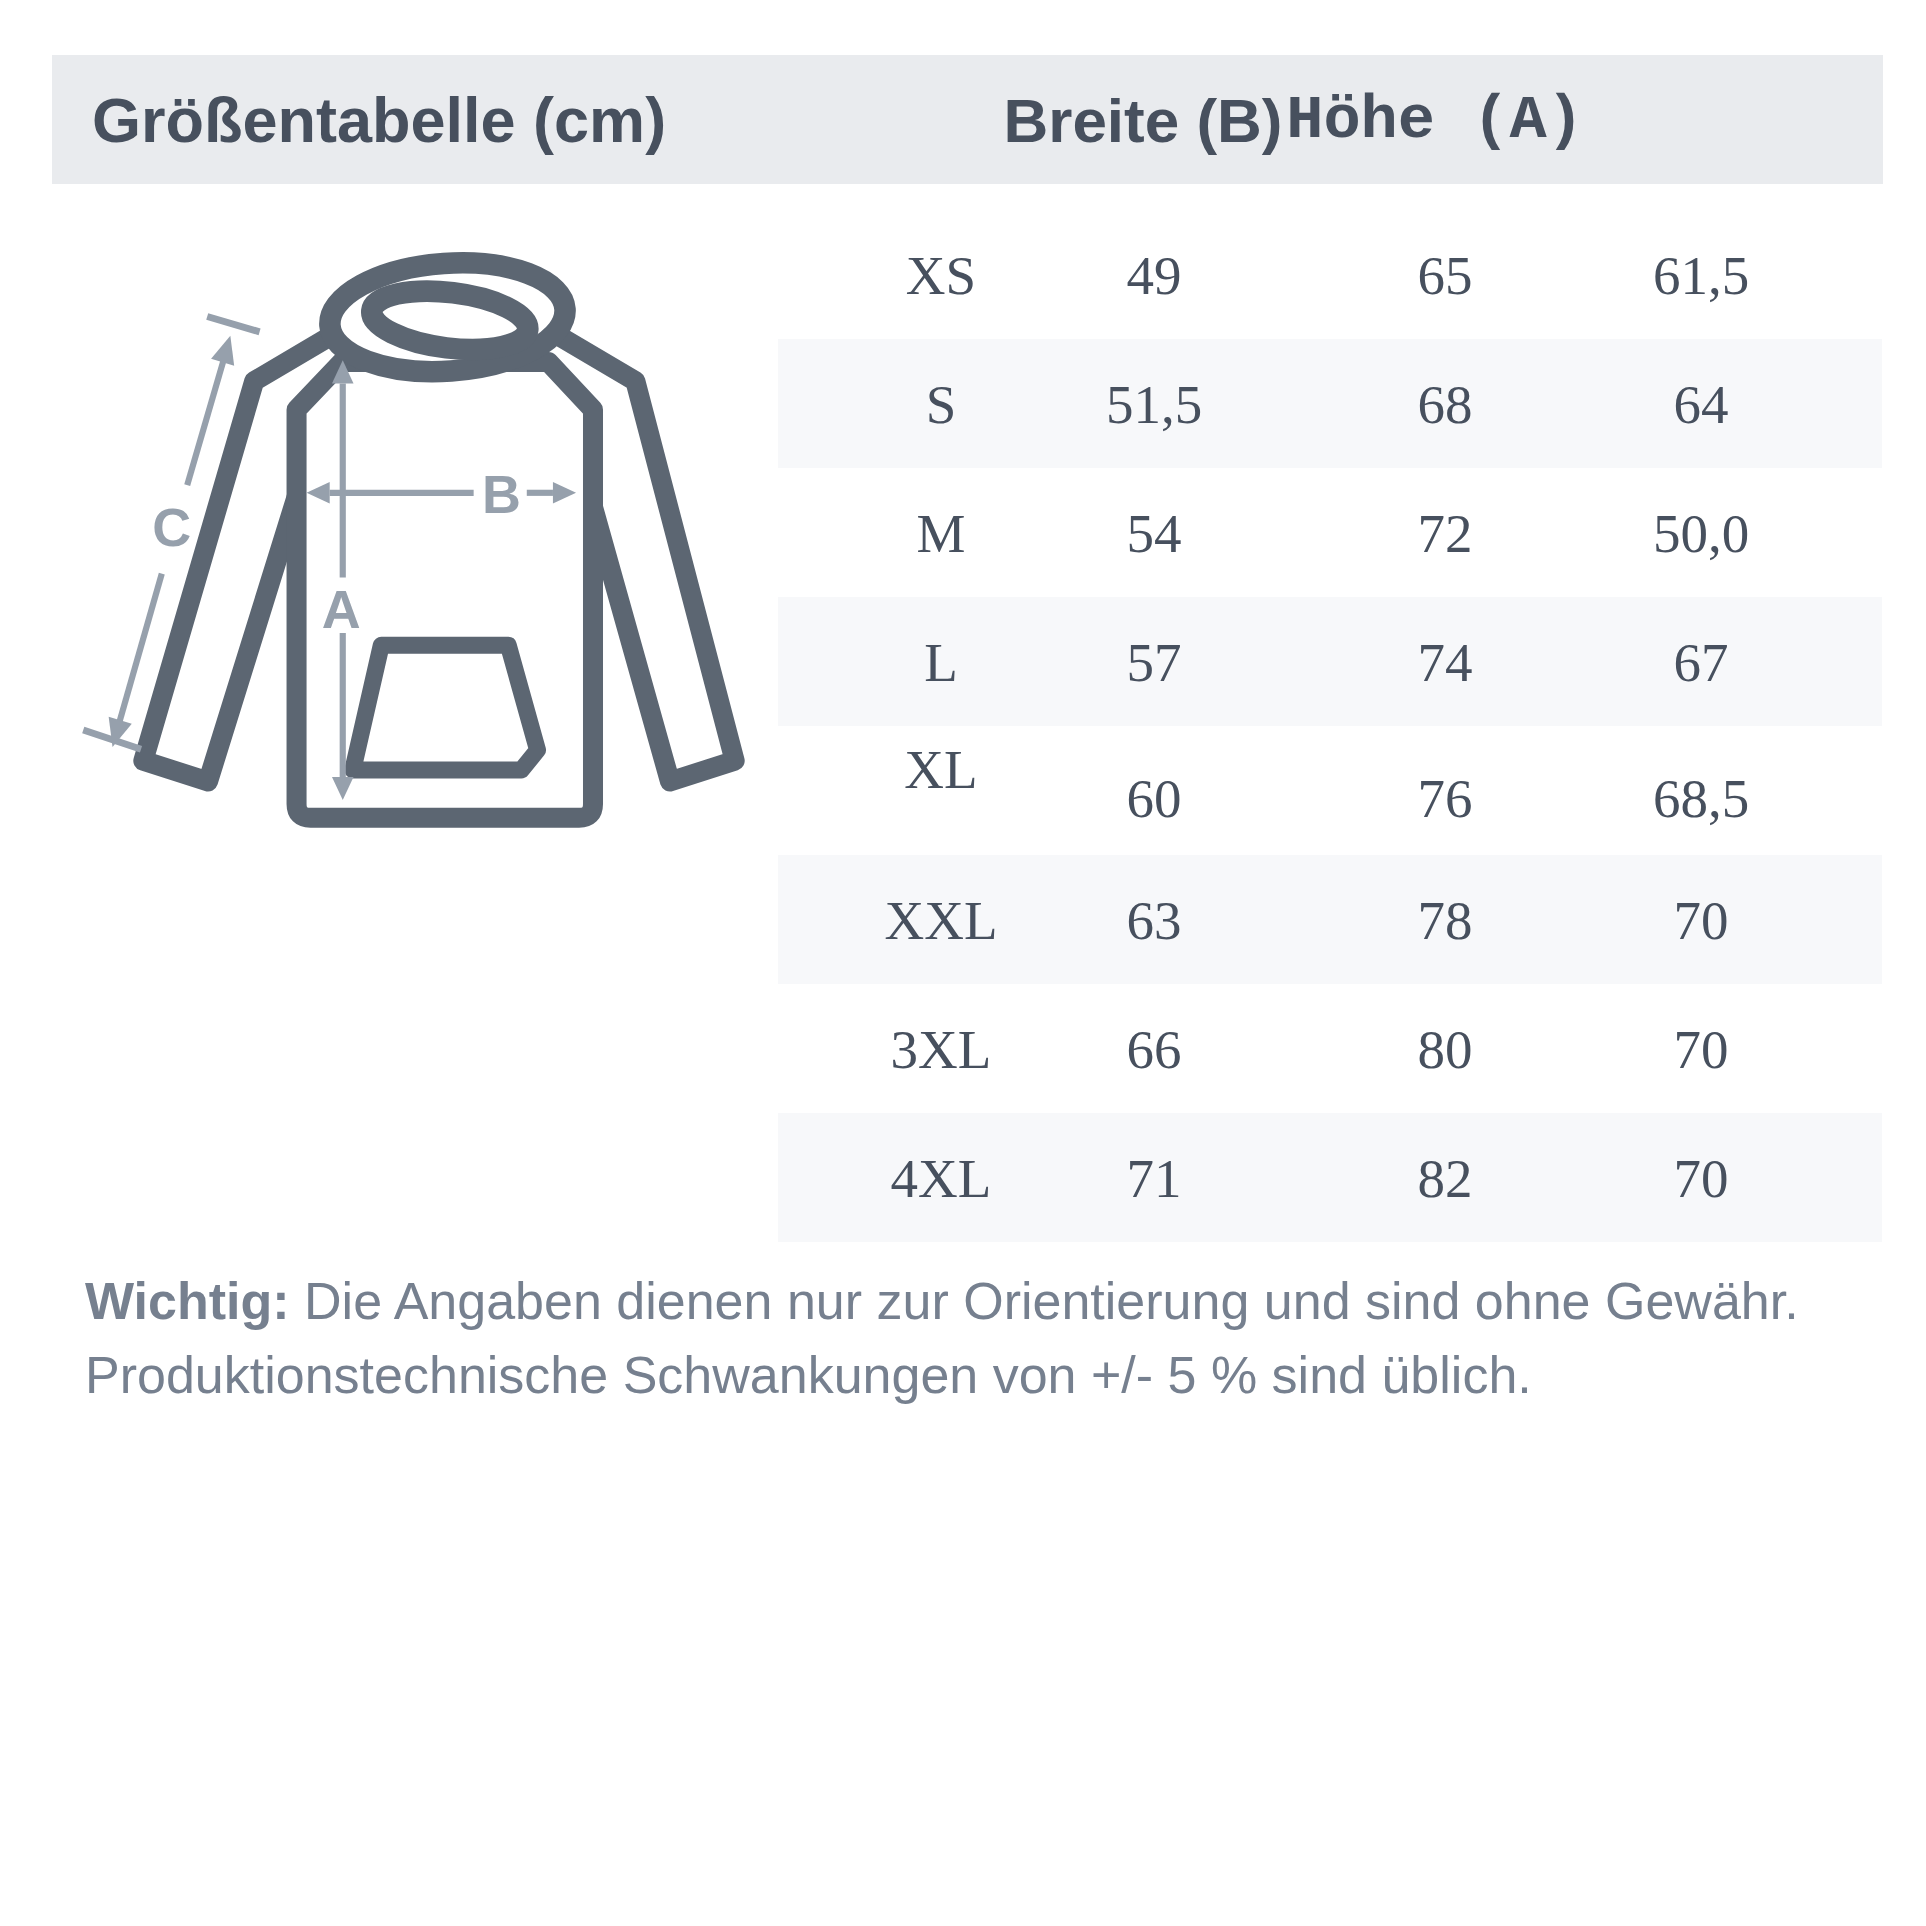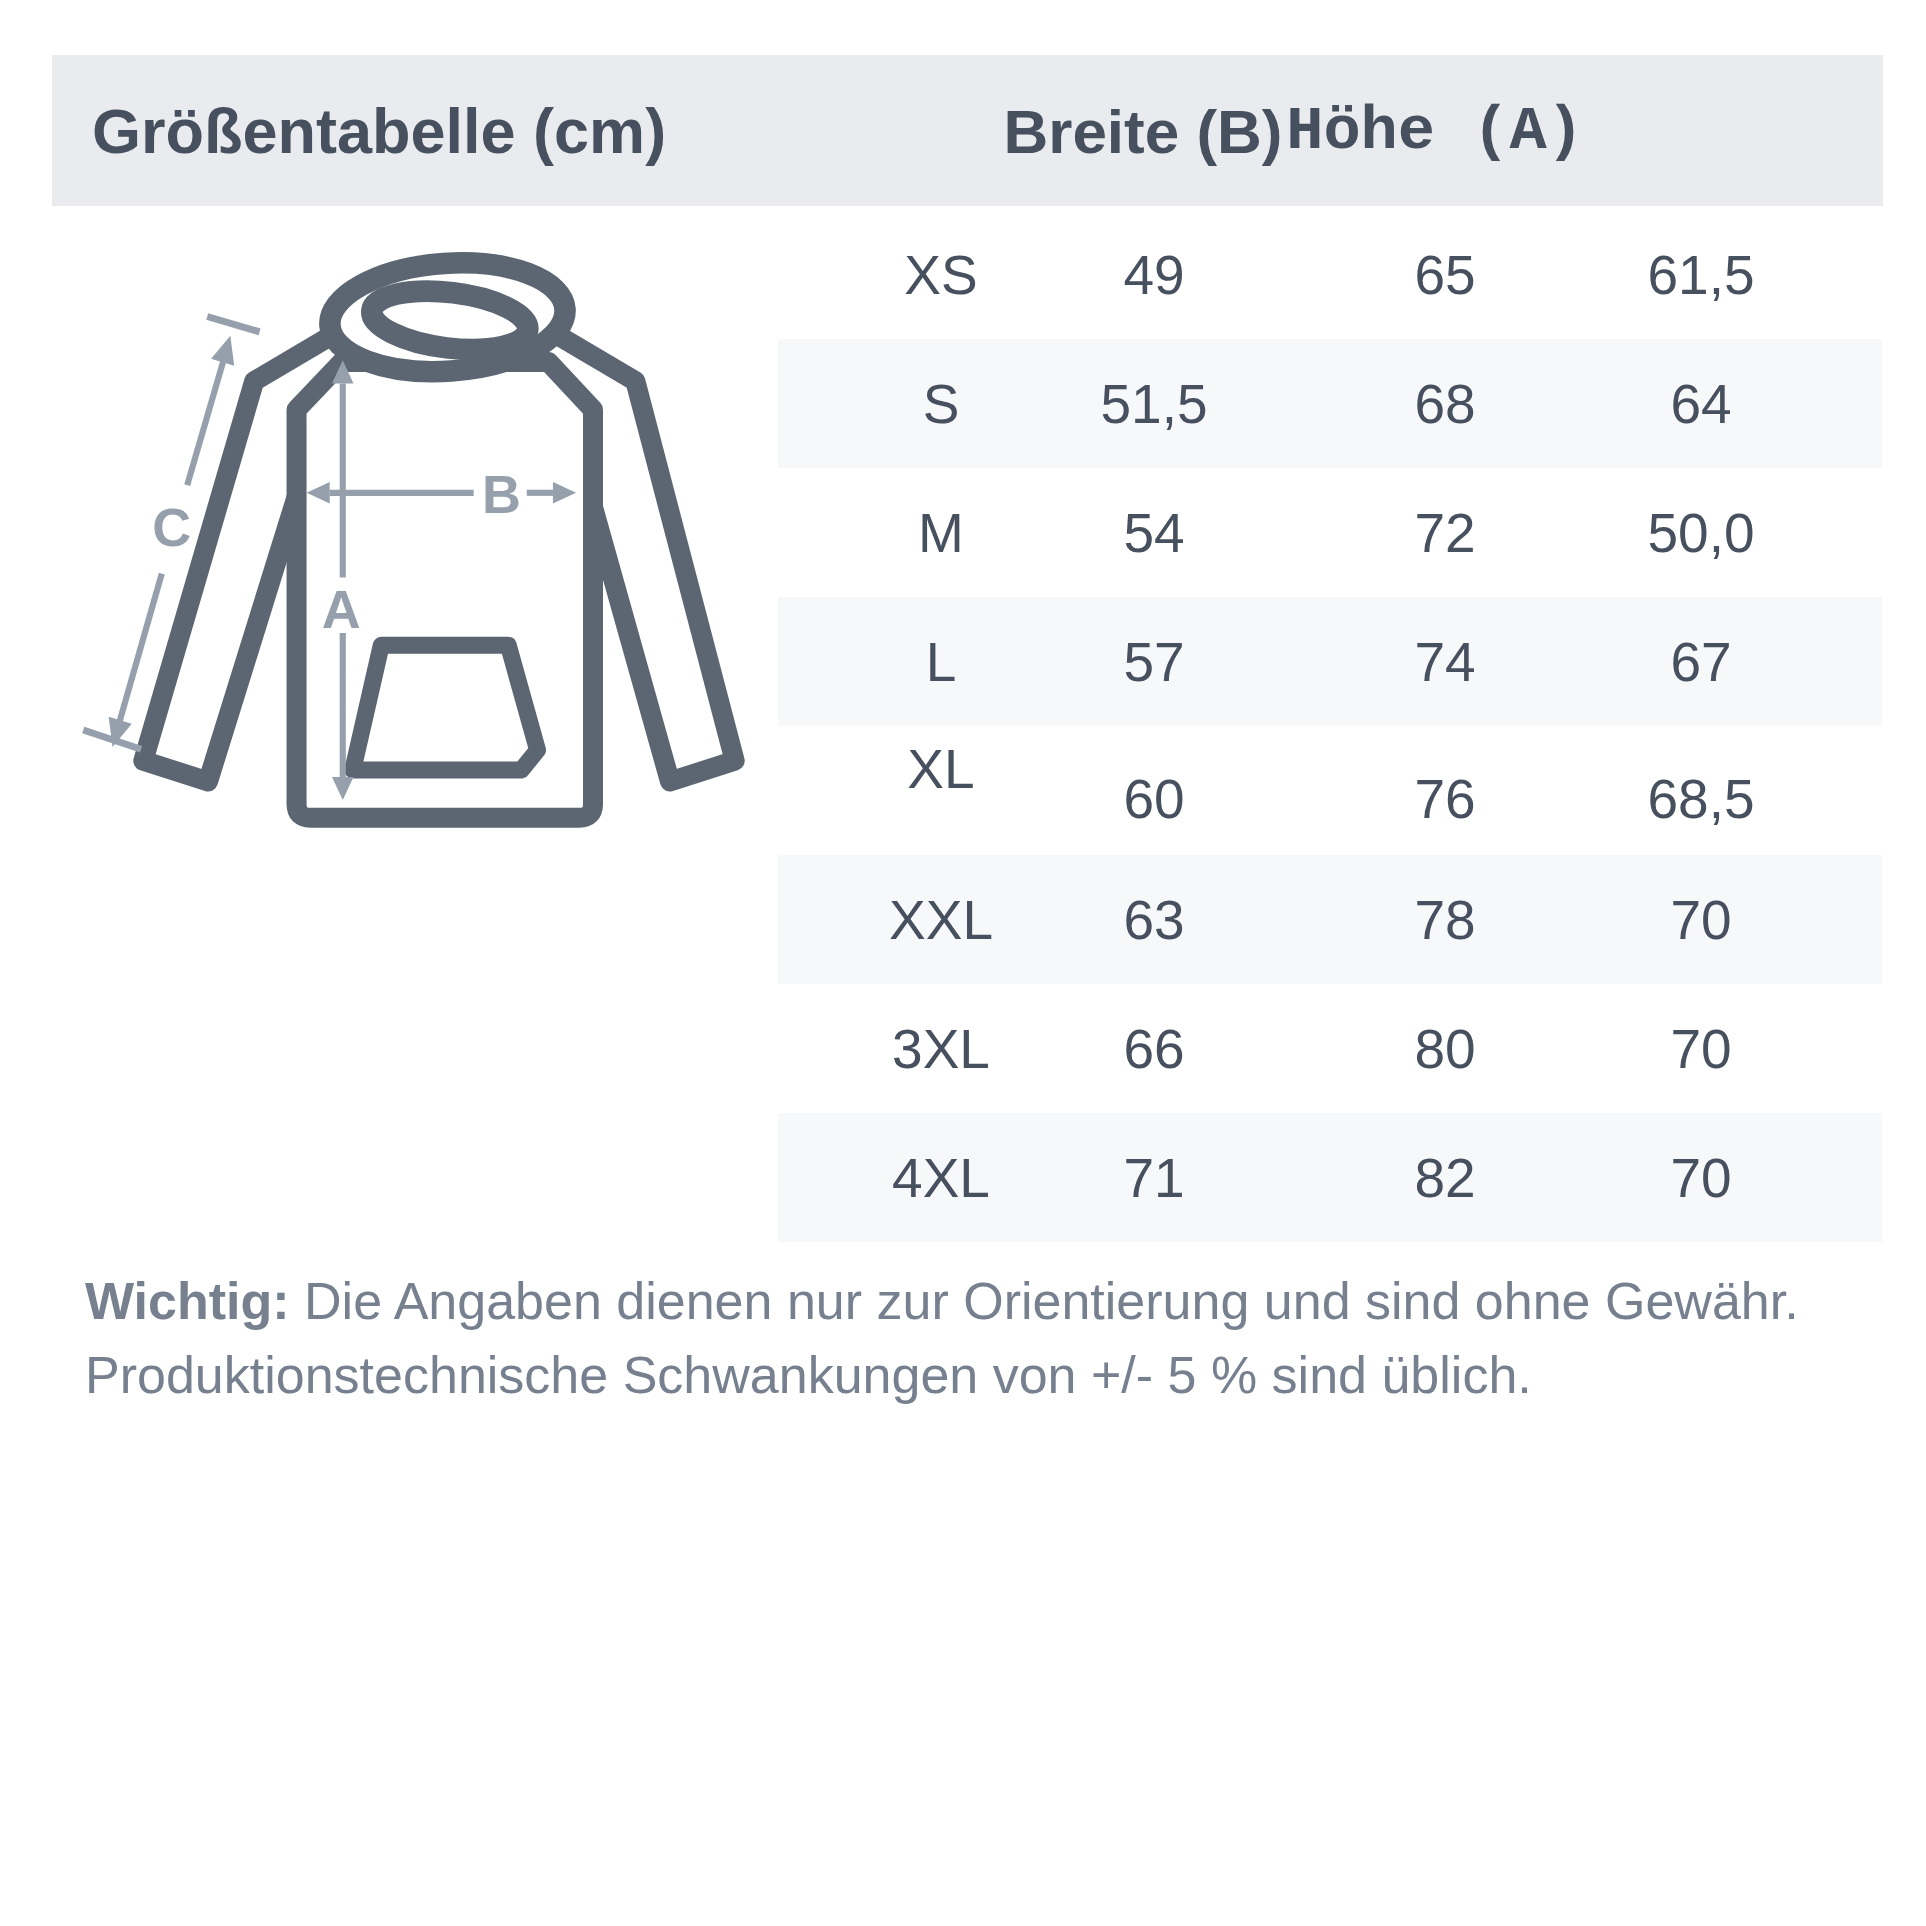--- a/index.html
+++ b/index.html
@@ -10,41 +10,41 @@
     --outline:#5c6672;
     --arrow:#96a0ac;
   }
   html,body{margin:0;padding:0;background:#ffffff;}
   .canvas{
     position:relative;width:1926px;height:1926px;background:#ffffff;overflow:hidden;
     font-family:"Liberation Sans", sans-serif;color:var(--text-dark);
   }
   
   .header-bar{
-    position:absolute;left:52px;top:55px;width:1831px;height:151px;
+    position:absolute;left:52px;top:55px;width:1831px;height:129px;
     background:var(--header-bg);
   }
   .page-title{
     position:absolute;left:40px;top:50%;transform:translateY(-50%);
     font-size:63px;font-weight:bold;white-space:nowrap;
   }
   .col-header{
     position:absolute;top:50%;transform:translate(-50%,-50%);
     font-size:62px;font-weight:bold;white-space:nowrap;
   }
   .col-header.c1{left:1091px;}
   .col-header.c2{left:1383px;font-family:Liberation Mono, monospace;}
   .col-header.c3{left:1660px;}
   
   .size-table{position:absolute;left:778px;top:210px;width:1104px;}
   .size-row{position:relative;width:1104px;height:129px;}
   .size-row:nth-child(even){background:var(--row-alt-bg);}
   .cell{
     position:absolute;top:50%;transform:translate(-50%,-50%);
-    font-size:55px;white-space:nowrap;
+    font-size:55px;white-space:nowrap;font-family:Liberation Serif, serif;
   }
   .cell.size{left:163px;}
   .cell.breite{left:376px;}
   .cell.hoehe{left:667px;}
   .cell.aermel{left:923px;}
   .size-row.quirk .cell.size{transform:translate(-50%,calc(-50% - 21.6px));}
   .size-row.quirk .cell.val{transform:translate(-50%,calc(-50% + 7.7px));}
   
   .hoodie-svg{position:absolute;left:54px;top:231px;width:693px;height:616px;overflow:visible;}
   .hoodie-svg .garment{fill:#ffffff;stroke:var(--outline);stroke-width:26;stroke-linejoin:round;stroke-linecap:round;}

